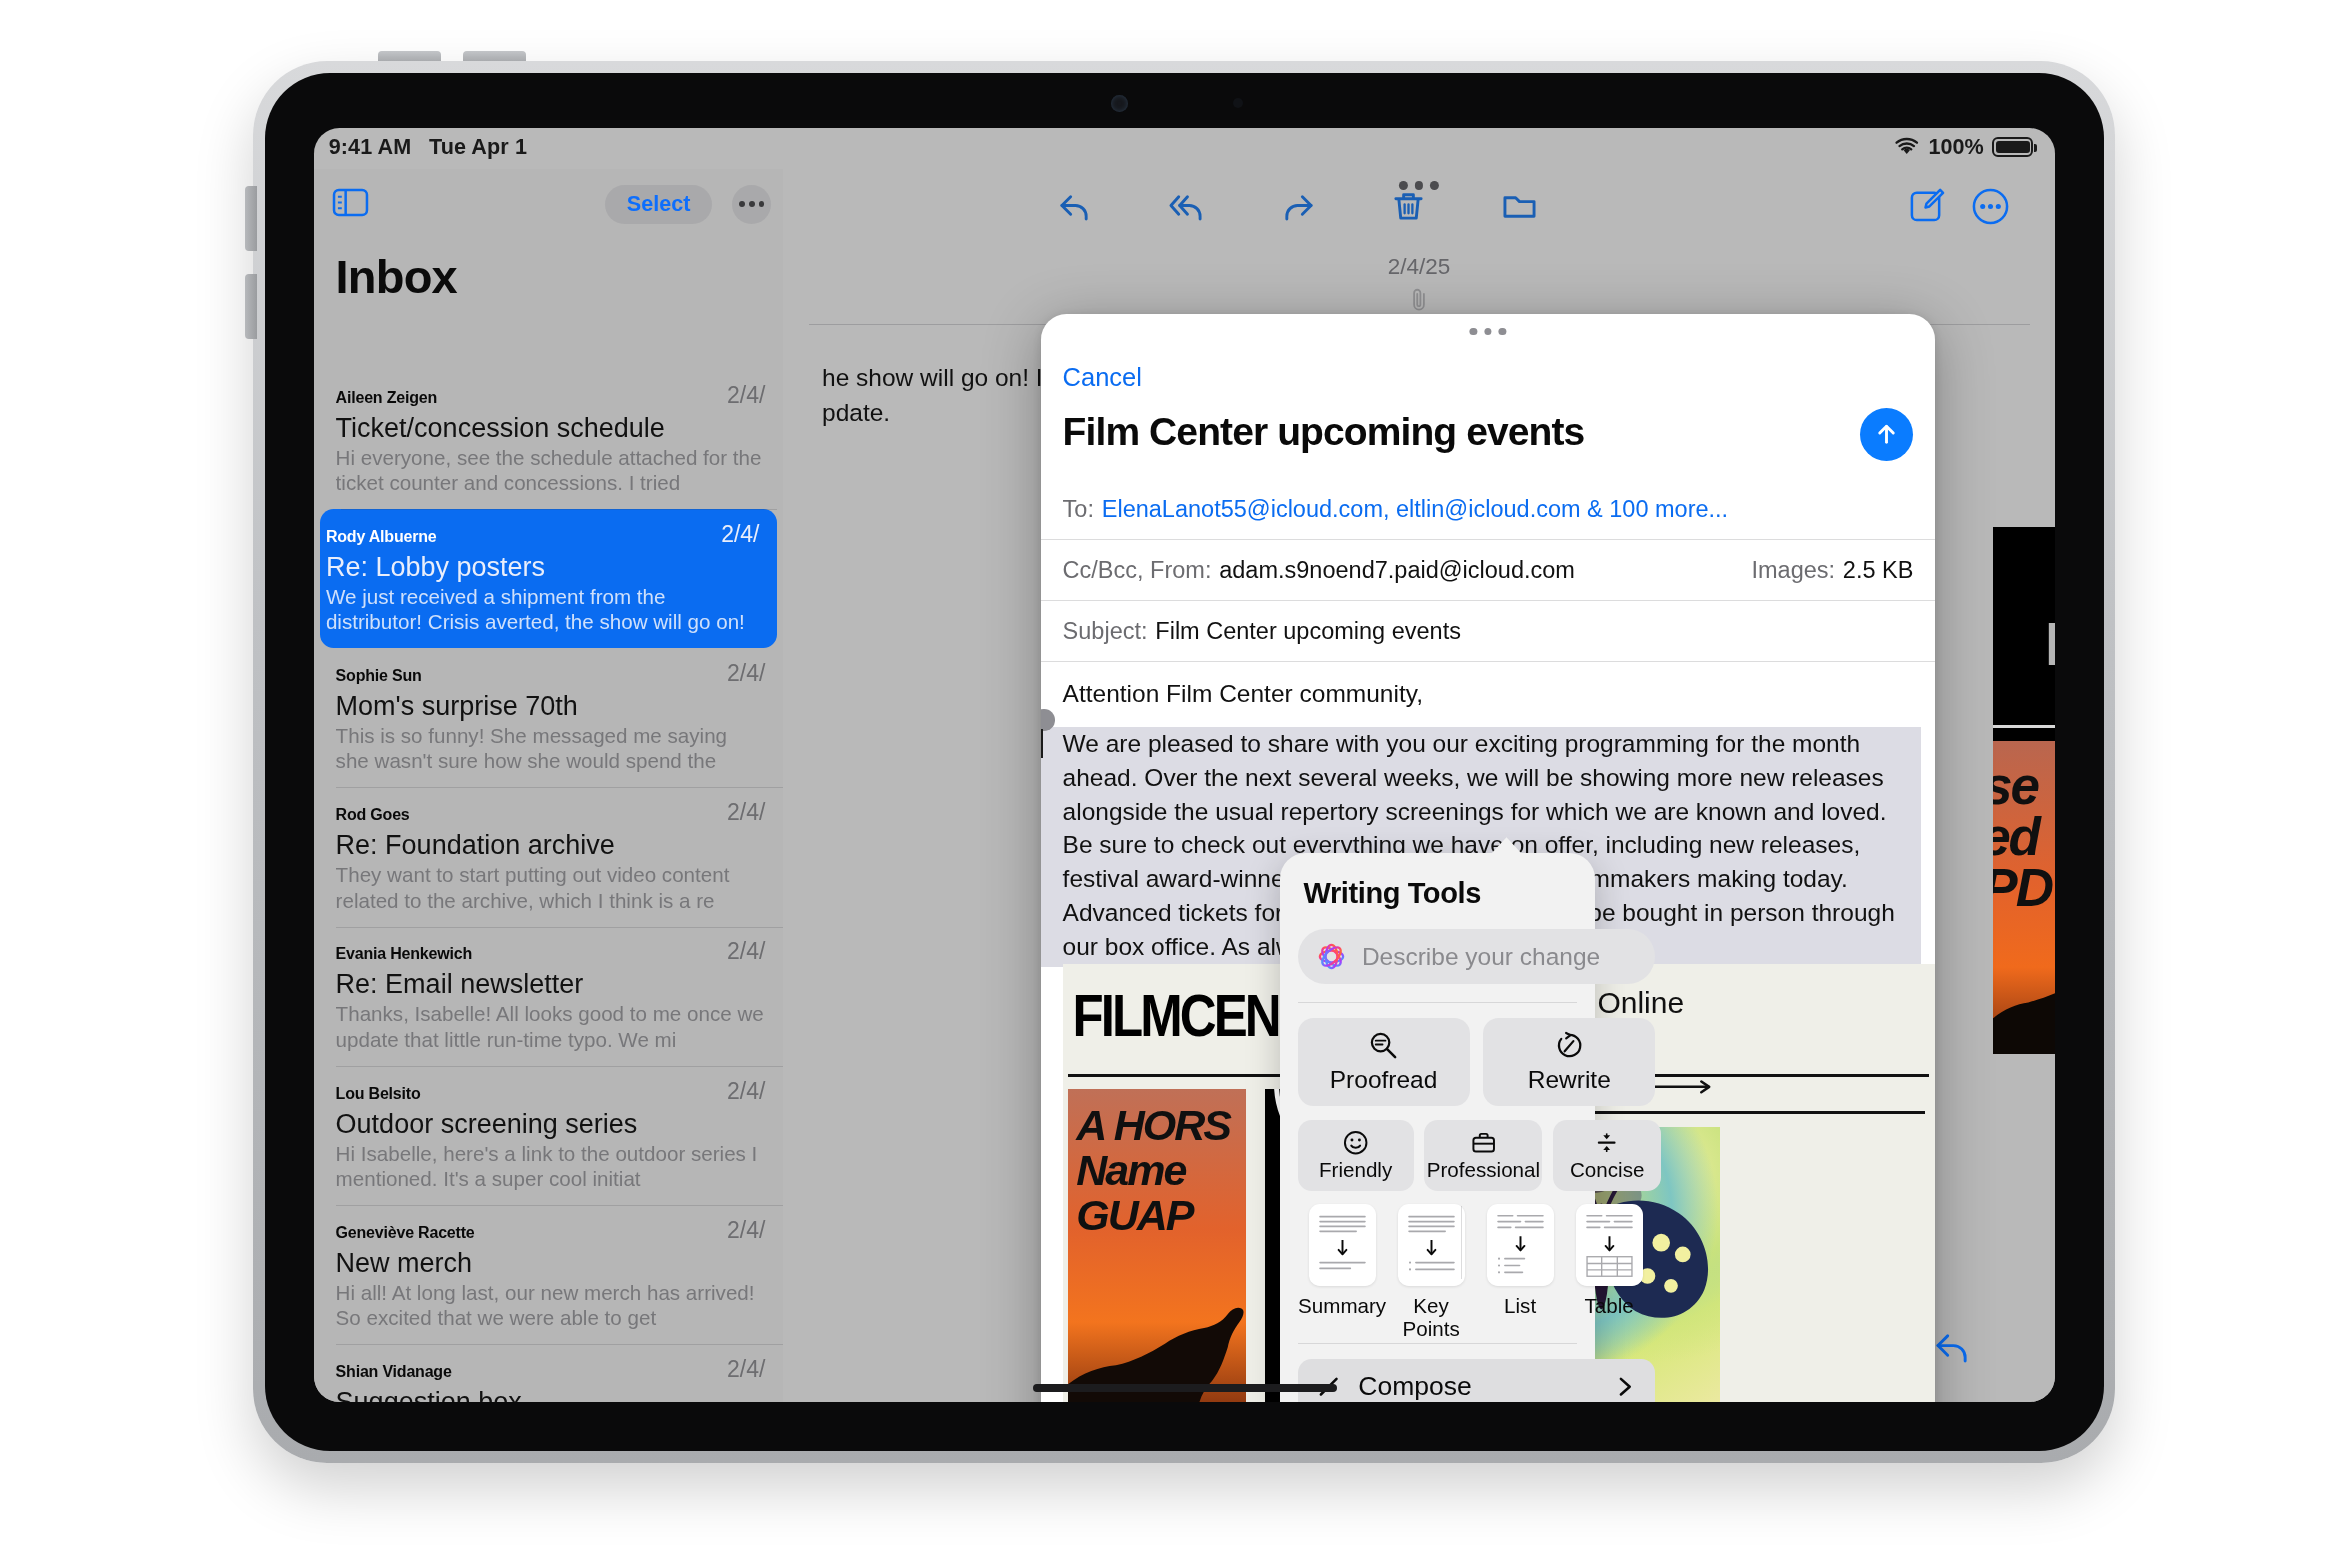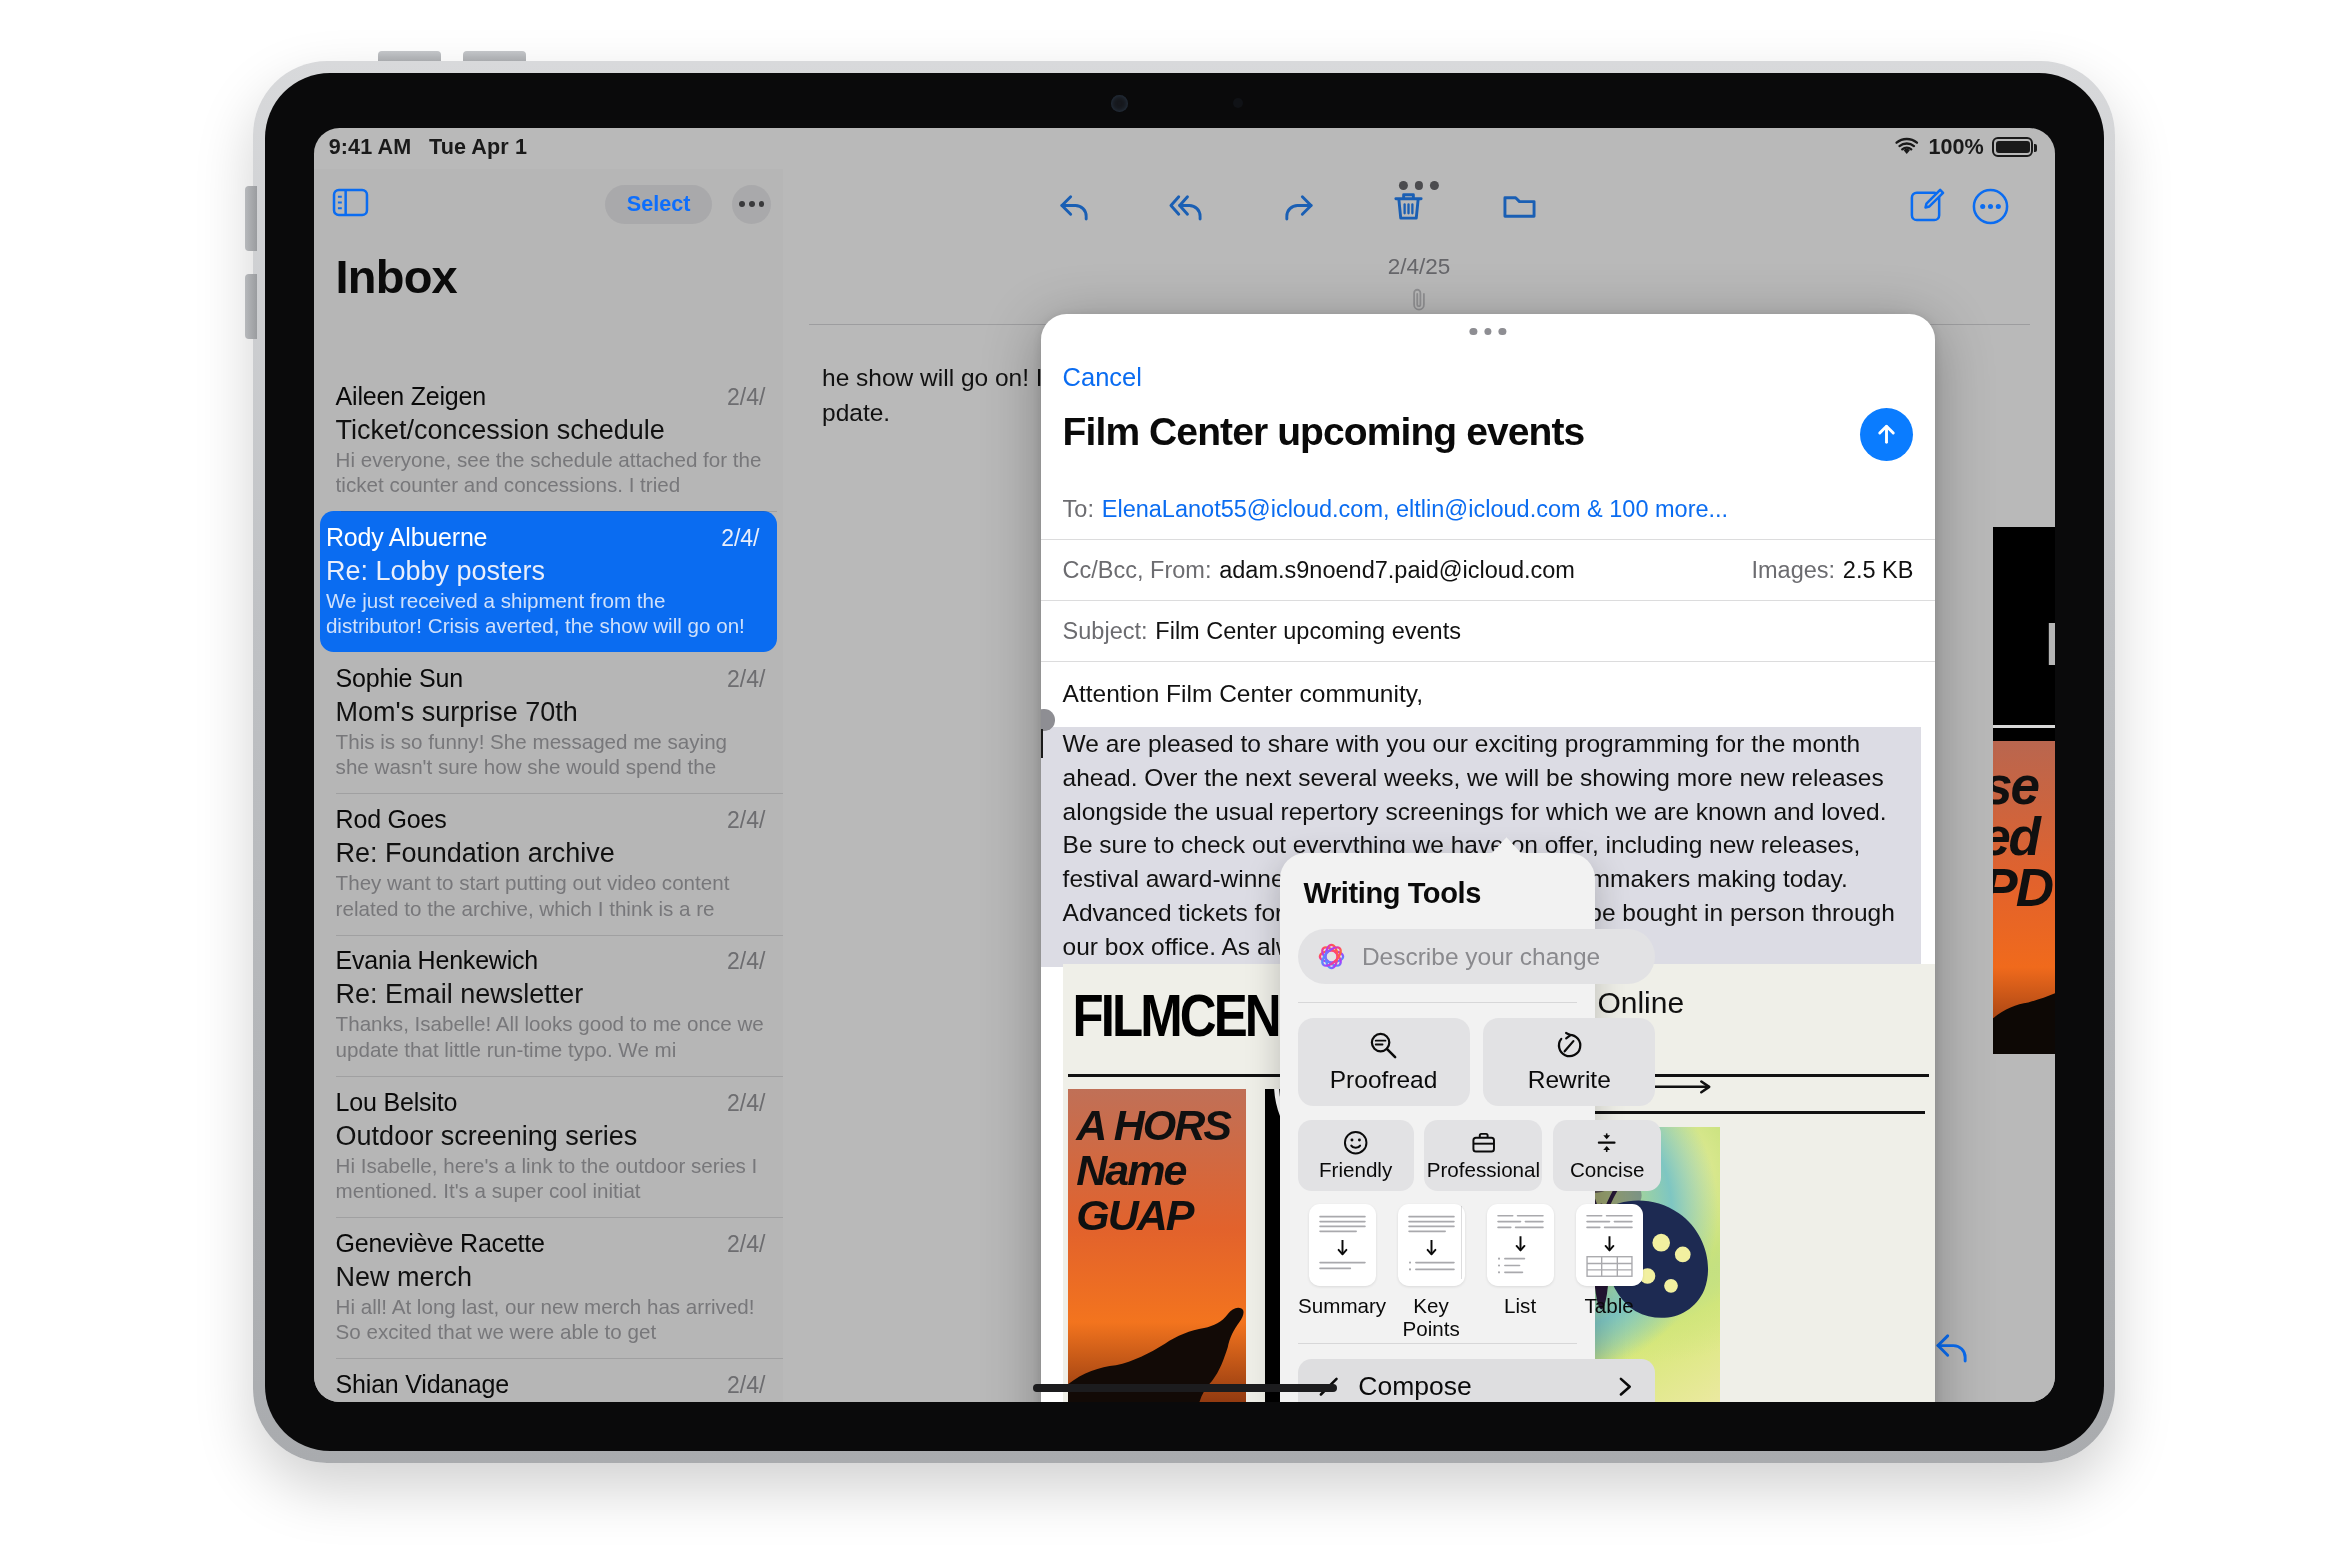--- a/index.html
+++ b/index.html
@@ -68,21 +68,21 @@
   #search-box { position:absolute; left:17.6px; top:143px; width:434px; height:47px;
     background:rgba(118,118,128,.18); border-radius:11.8px; display:flex; align-items:center; padding:0 13.7px; gap:9.8px; }
   #search-box .stxt { font-size:23.5px; color:#6b6b6e; }
 
   #mail-list { position:absolute; left:0; top:201px; width:469px; bottom:55px; }
   .mail-row { position:relative; padding:11.8px 17.6px 13.7px 21.6px; }
   .mail-row + .mail-row::before { content:""; position:absolute; left:21.6px; right:0; top:0; height:1px; background:rgba(60,60,67,.18); }
   .mail-row.selected { background:#0a6cf1; border-radius:13.7px; margin:0 5.9px; padding-left:6px; }
   .mail-row.selected + .mail-row::before { background:transparent; }
   .mr-top { display:flex; justify-content:space-between; align-items:baseline; }
-  .mr-sender { font-size:25px; font-weight:400; color:#0a0a0a; letter-spacing:-0.2px; }
+  .mr-sender { font-size:16px; font-weight:700; color:#0a0a0a; letter-spacing:-0.2px; }
   .mr-date { font-size:23px; color:#6d6d70; }
   .mr-subject { font-size:27px; color:#111; margin-top:4px; }
   .mr-preview { font-size:20.6px; color:#77777a; line-height:1.23; margin-top:1px;
     display:-webkit-box; -webkit-line-clamp:2; -webkit-box-orient:vertical; overflow:hidden; }
   .mail-row.selected .mr-sender { color:#fff; }
   .mail-row.selected .mr-date,
   .mail-row.selected .mr-subject { color:#e9eefb; }
   .mail-row.selected .mr-preview { color:#cfe0fb; }
 
   #list-footer { position:absolute; left:0; bottom:0; width:469px; height:55px; background:#b6b6b6; }

